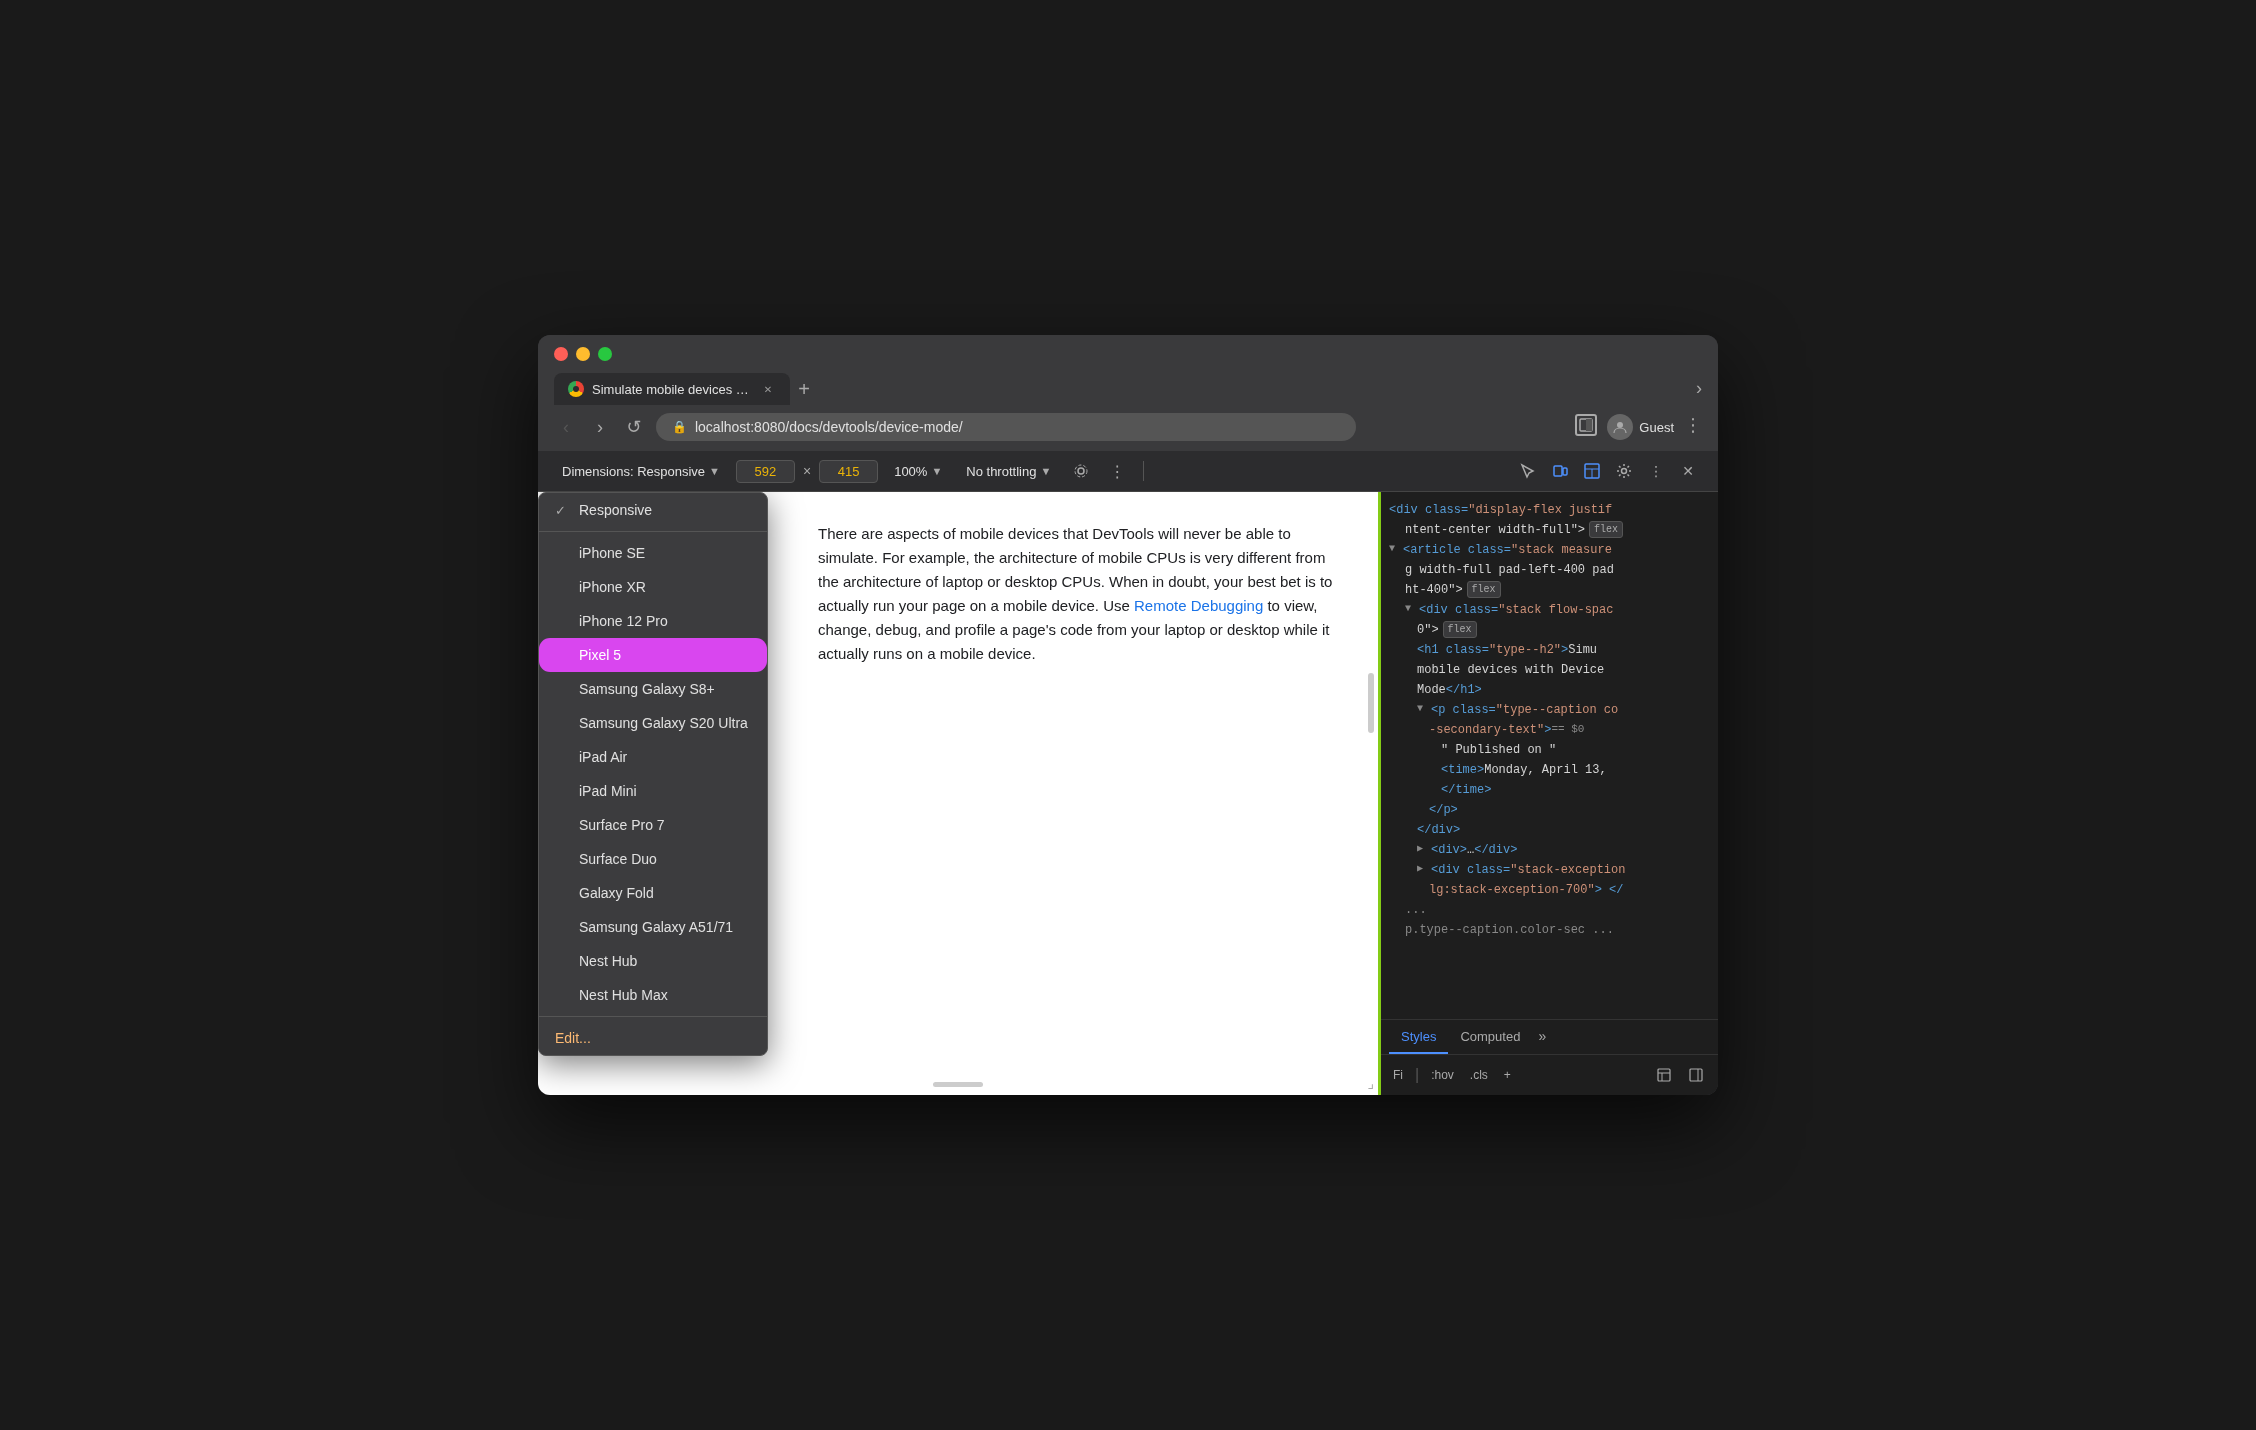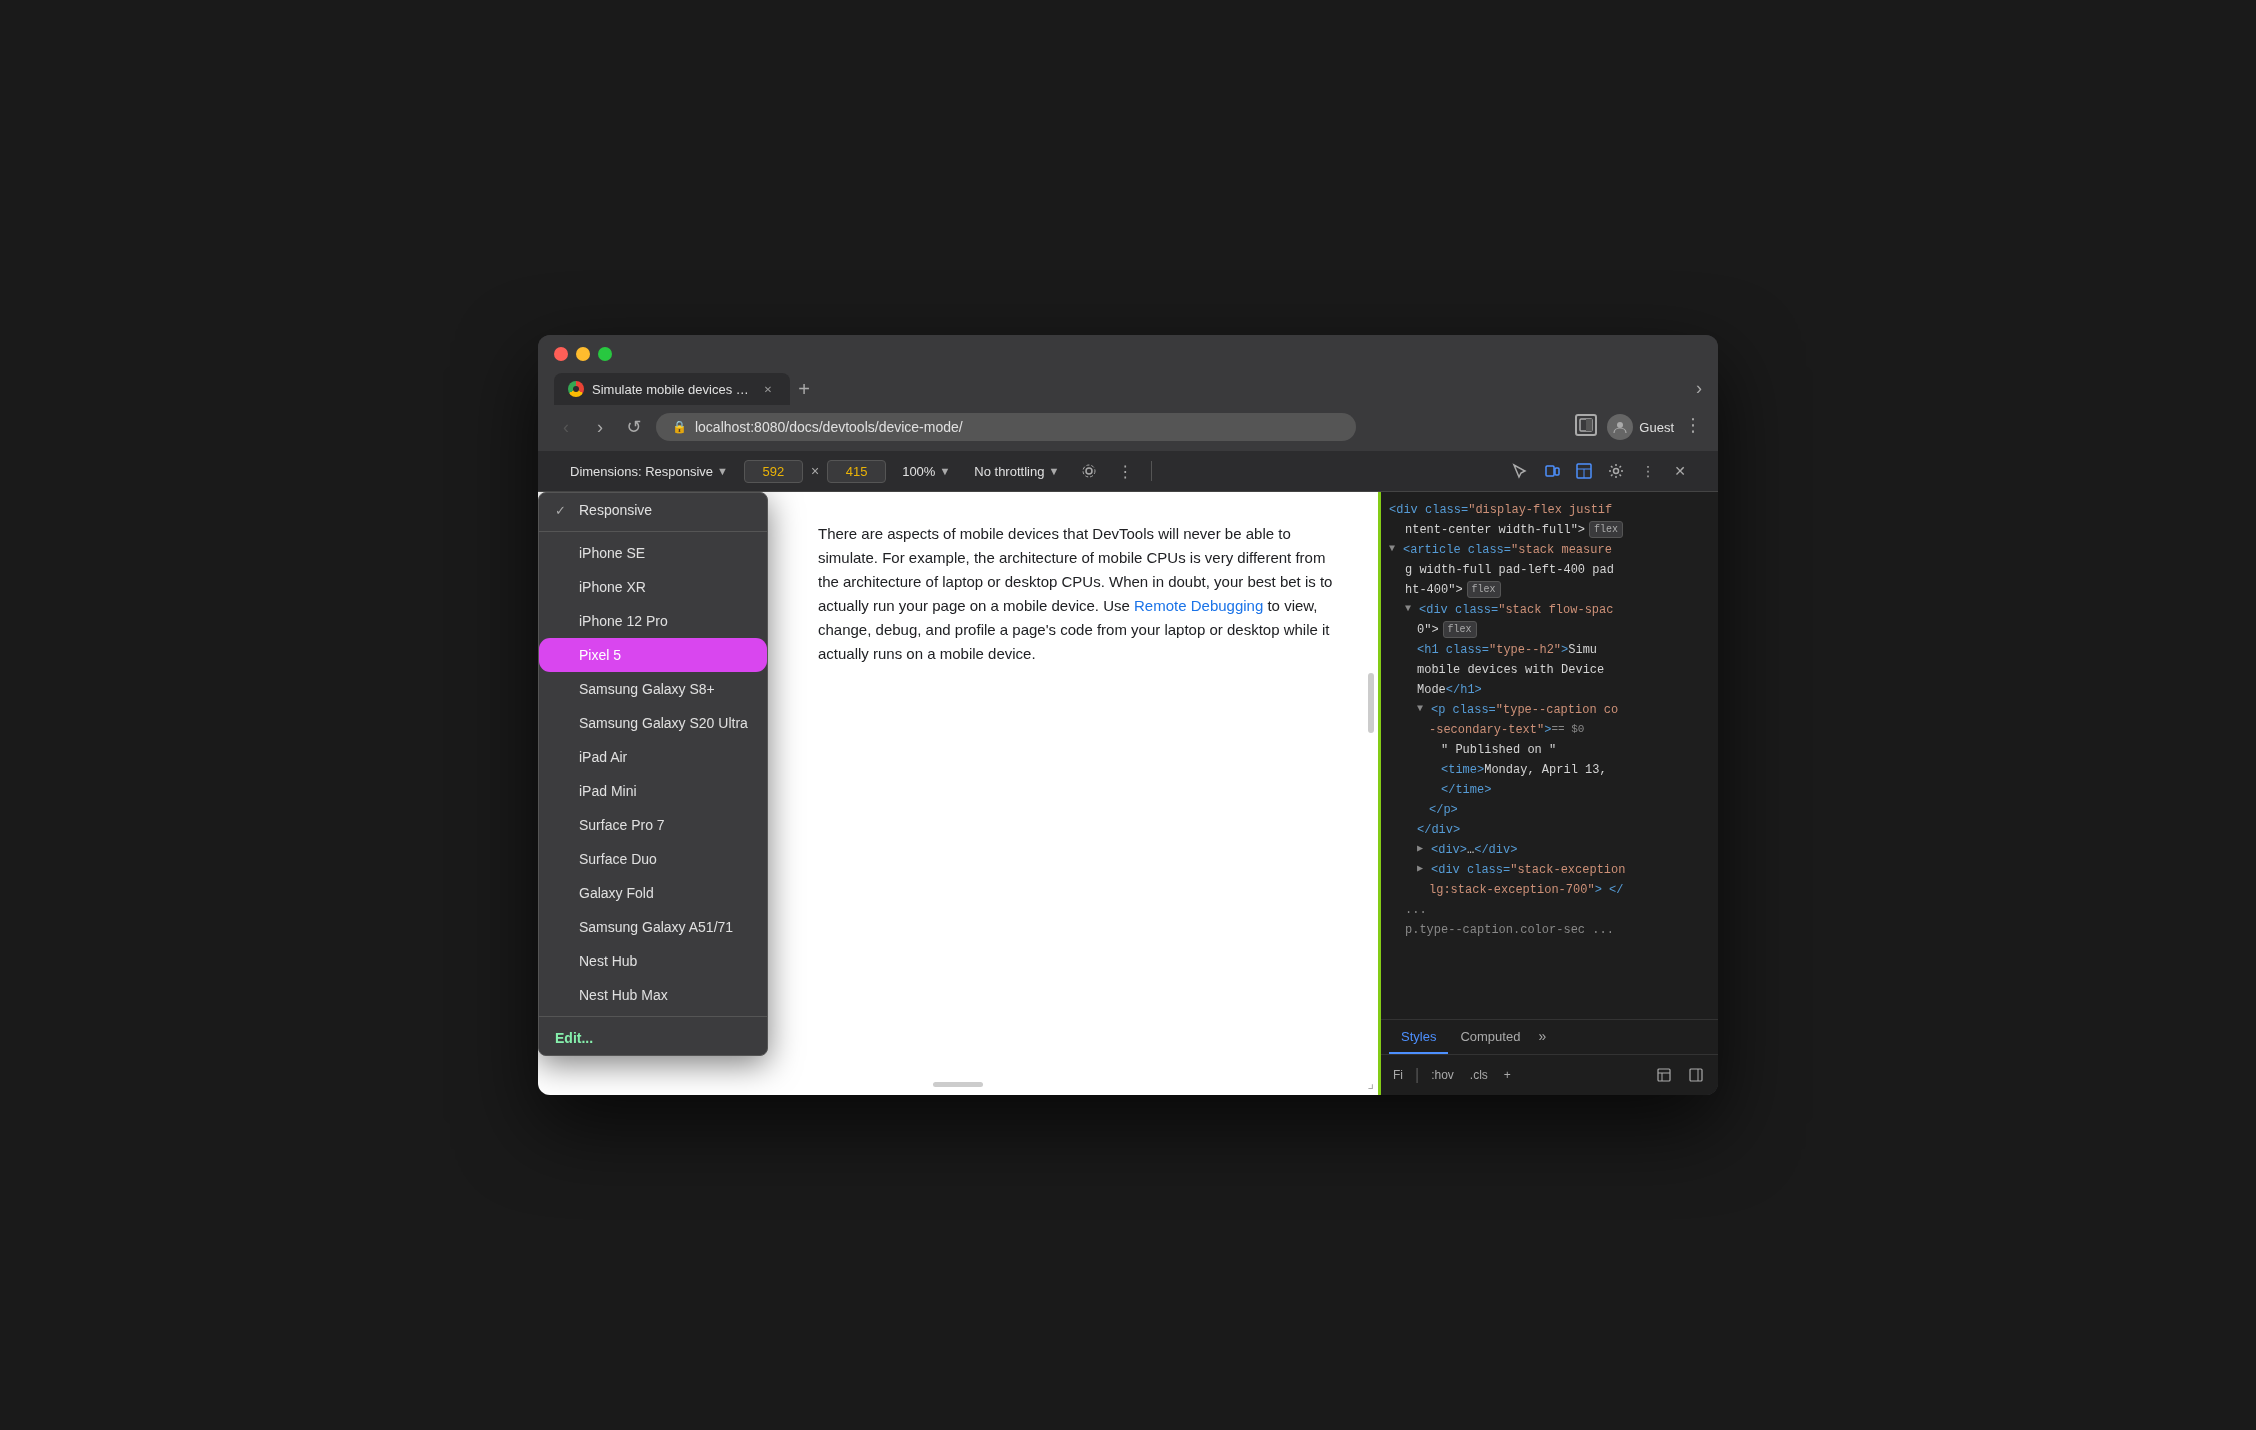--- a/index.html
+++ b/index.html
@@ -201,21 +201,21 @@
       background: #2c2c2e;
       overflow: hidden;
     }
 
     
     .devtools-toolbar {
       background: #2c2c2e;
       border-bottom: 1px solid #444;
       display: flex;
       align-items: center;
-      padding: 6px 24px;
+      padding: 6px 16px;
       gap: 8px;
     }
 
     .dimensions-select {
       display: flex;
       align-items: center;
       gap: 4px;
       font-size: 13px;
       color: #e0e0e0;
       cursor: pointer;
@@ -347,23 +347,22 @@
     }
 
     .dropdown-divider {
       height: 1px;
       background: #555;
       margin: 4px 0;
     }
 
     .dropdown-edit {
       padding: 9px 16px;
-      color: #86efac;
-      cursor: pointer;
-      font-weight: bold;
+      color: #fdba74;
+      cursor: pointer;
     }
 
     
     .scroll-indicator {
       position: absolute;
       right: 4px;
       top: 30%;
       width: 6px;
       height: 60px;
       background: #ccc;

